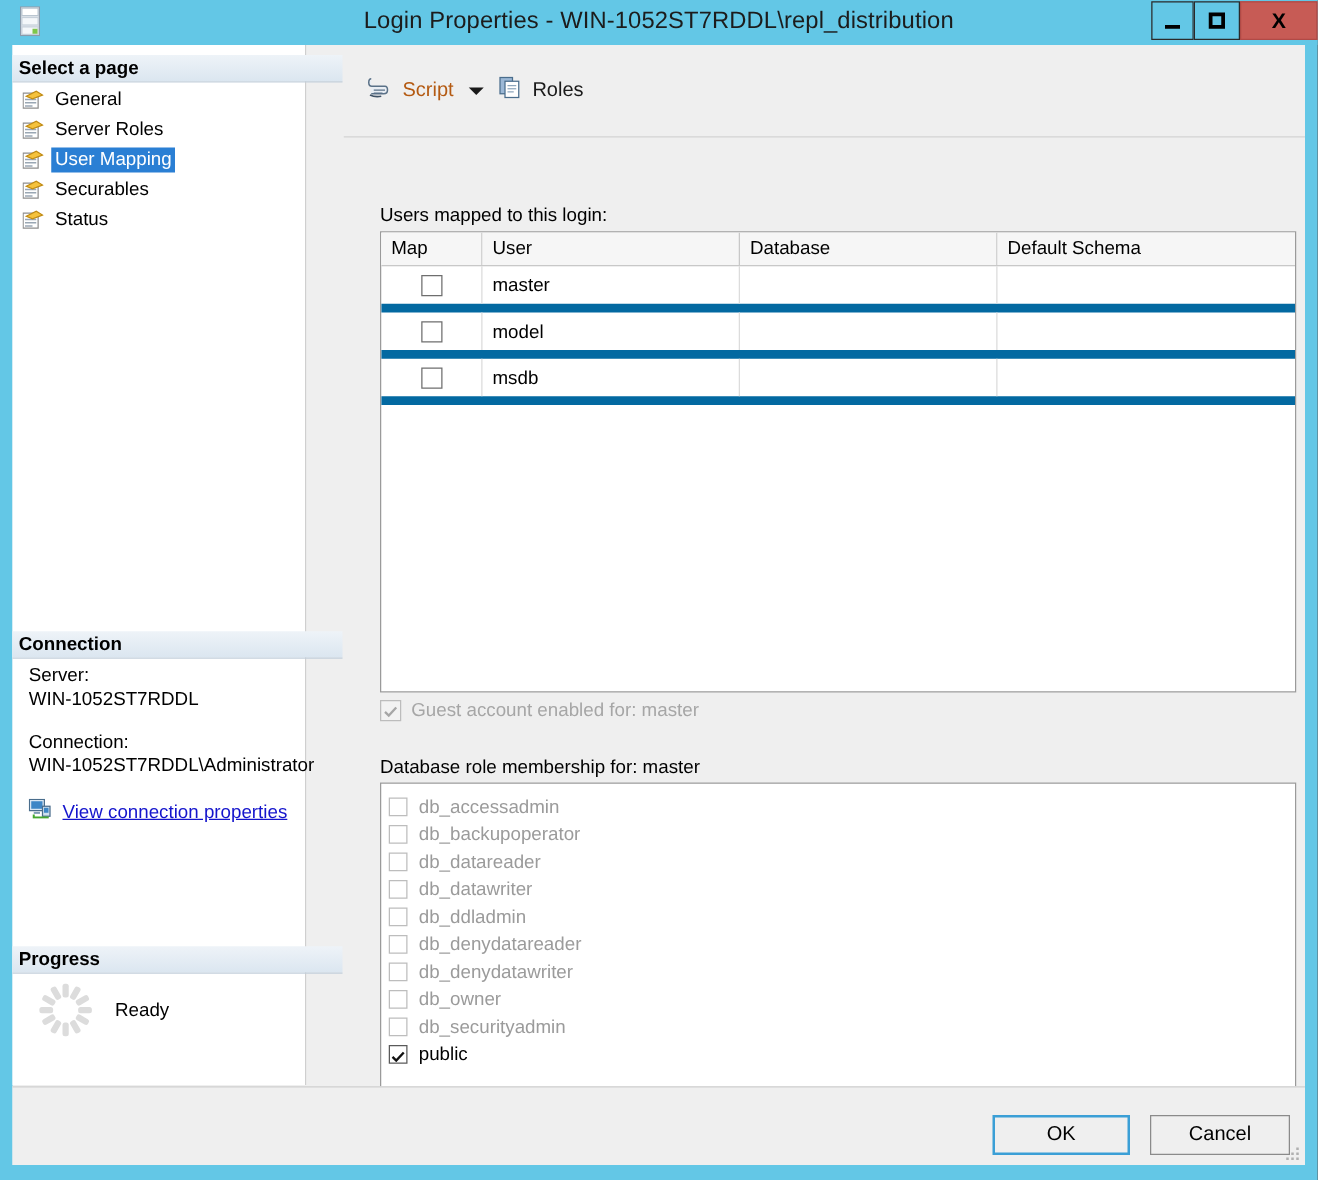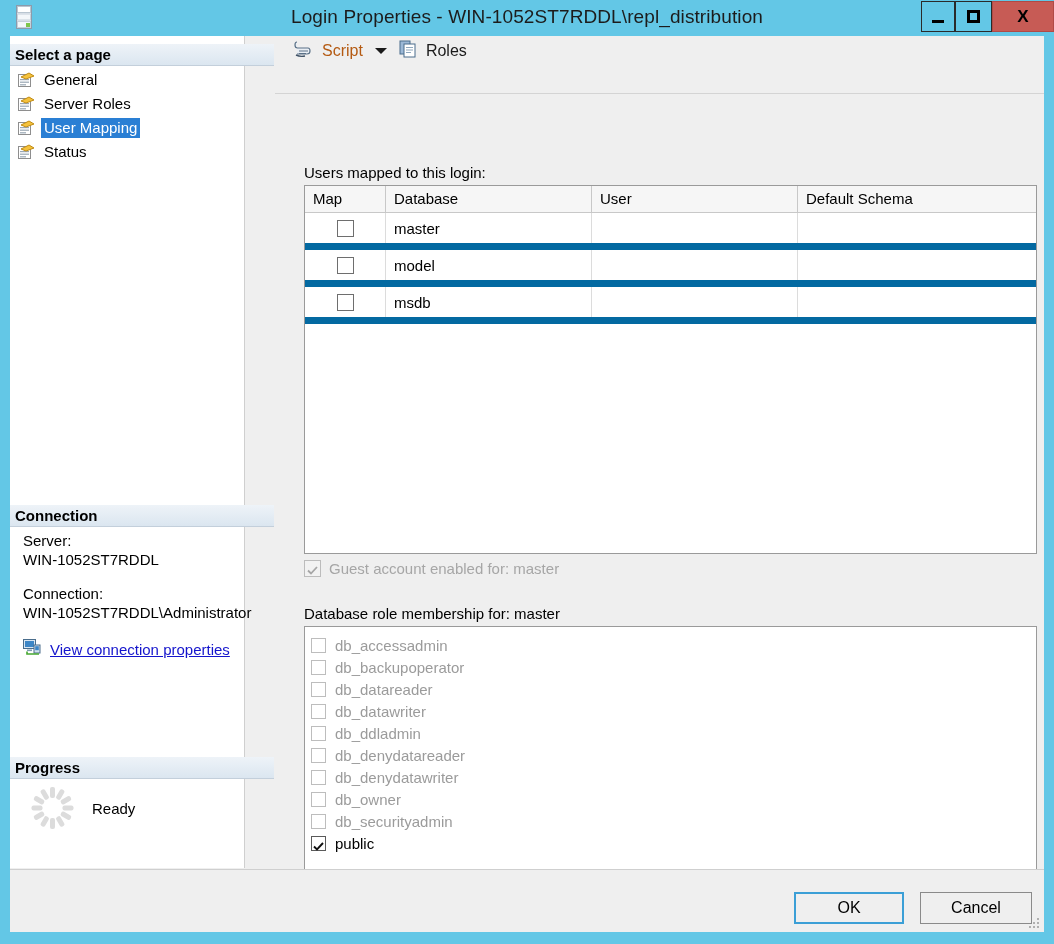--- a/index.html
+++ b/index.html
@@ -215,24 +215,25 @@
     position: absolute;
     left: 265px; top: 0;
     width: 769px;
     height: 832px;
     background: #efefef;
   }
   #toolbar {
     position: absolute;
     left: 0; top: 0;
     width: 769px;
-    height: 58px;
+    height: 74px;
     border-bottom: 1px solid #d4d4d4;
     box-sizing: border-box;
     display: flex;
+    align-items: center;
     padding-left: 14px;
   }
   .tb-item {
     display: flex;
     align-items: center;
     height: 30px;
     padding: 0 4px;
     cursor: default;
   }
   .tb-item .tb-label {
@@ -504,20 +505,32 @@
               <rect x="0.5" y="2.5" width="12" height="12" fill="#ffffff" stroke="#8e8e8e"></rect>
               <rect x="2" y="7" width="9" height="1.2" fill="#9aa7b4"></rect>
               <rect x="2" y="9.6" width="9" height="1.2" fill="#9aa7b4"></rect>
               <rect x="2" y="12.2" width="6" height="1.2" fill="#9aa7b4"></rect>
               <path d="M3 5 L11 1 L16 4 L8 7 Z" fill="#f5c23c" stroke="#c08b14"></path>
             </svg>
           </span>
           <span class="label">User Mapping</span>
         </div>
 
+        <div class="page-item">
+          <span class="page-icon">
+            <svg width="17" height="16" viewBox="0 0 17 16">
+              <rect x="0.5" y="2.5" width="12" height="12" fill="#ffffff" stroke="#8e8e8e"></rect>
+              <rect x="2" y="7" width="9" height="1.2" fill="#9aa7b4"></rect>
+              <rect x="2" y="9.6" width="9" height="1.2" fill="#9aa7b4"></rect>
+              <rect x="2" y="12.2" width="6" height="1.2" fill="#9aa7b4"></rect>
+              <path d="M3 5 L11 1 L16 4 L8 7 Z" fill="#f5c23c" stroke="#c08b14"></path>
+            </svg>
+          </span>
+          <span class="label">Securables</span>
+        </div>
 
         <div class="page-item">
           <span class="page-icon">
             <svg width="17" height="16" viewBox="0 0 17 16">
               <rect x="0.5" y="2.5" width="12" height="12" fill="#ffffff" stroke="#8e8e8e"></rect>
               <rect x="2" y="7" width="9" height="1.2" fill="#9aa7b4"></rect>
               <rect x="2" y="9.6" width="9" height="1.2" fill="#9aa7b4"></rect>
               <rect x="2" y="12.2" width="6" height="1.2" fill="#9aa7b4"></rect>
               <path d="M3 5 L11 1 L16 4 L8 7 Z" fill="#f5c23c" stroke="#c08b14"></path>
             </svg>
@@ -599,22 +612,22 @@
           </span>
           <span class="tb-label">Roles</span>
         </div>
       </div>
 
       <div class="field-label" id="users-label">Users mapped to this login:</div>
 
       <div id="users-grid">
         <div id="grid-head">
           <div class="gh col-map">Map</div>
+          <div class="gh col-user">User</div>
           <div class="gh col-db">Database</div>
-          <div class="gh col-user">User</div>
           <div class="gh col-schema">Default Schema</div>
         </div>
 
         <div class="grid-row">
           <div class="gc col-map">
               <span class="cbox"></span>
             </div>
           <div class="gc col-db">master</div>
           <div class="gc col-user"></div>
           <div class="gc col-schema"></div>

